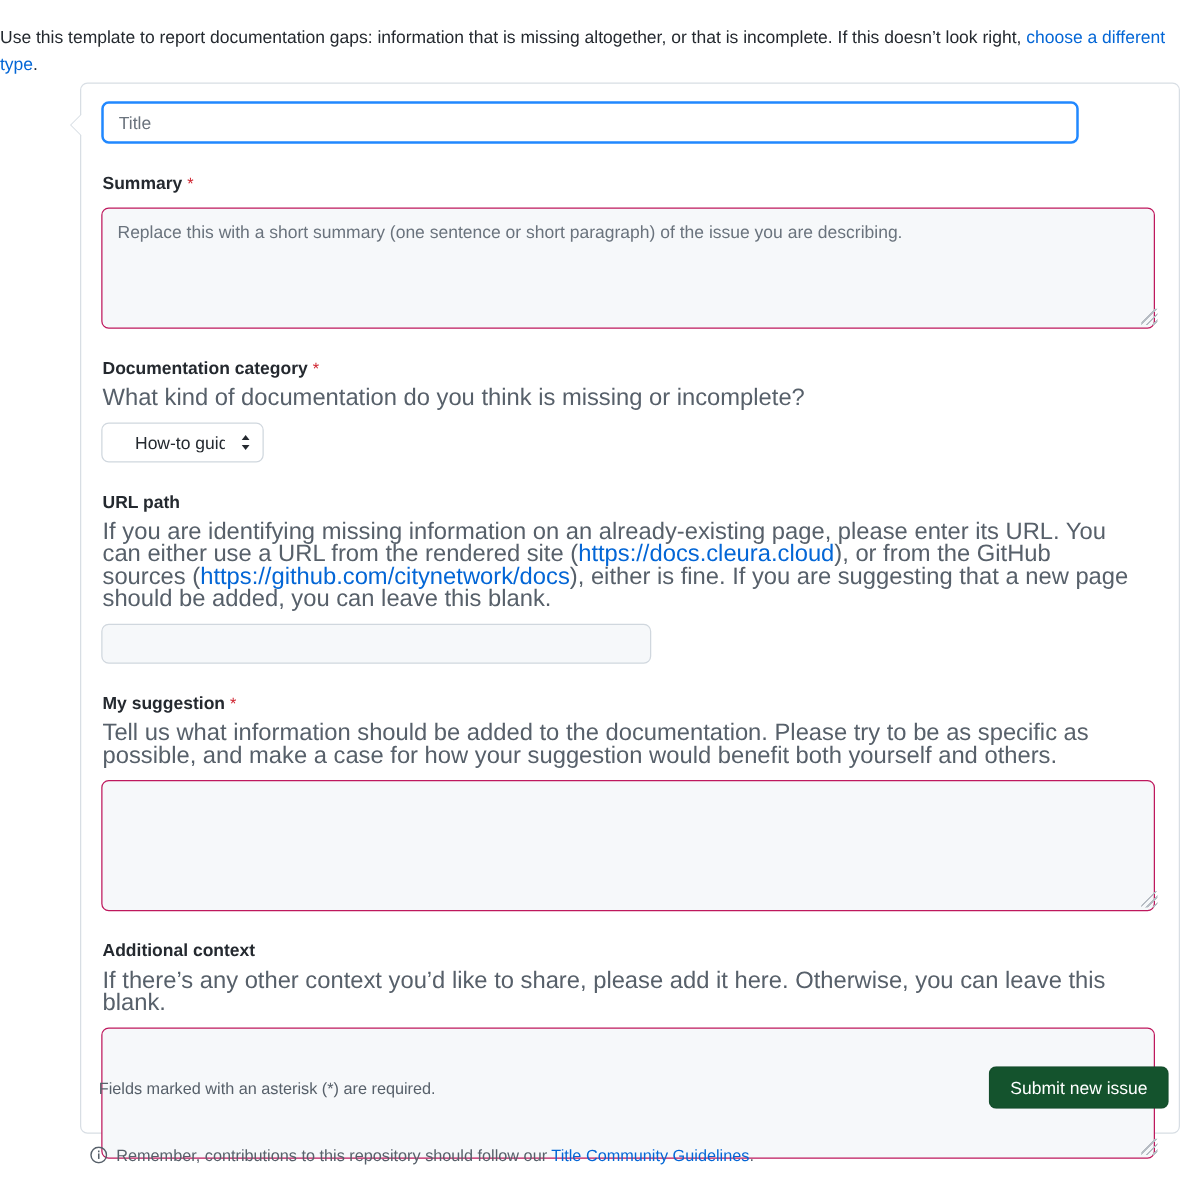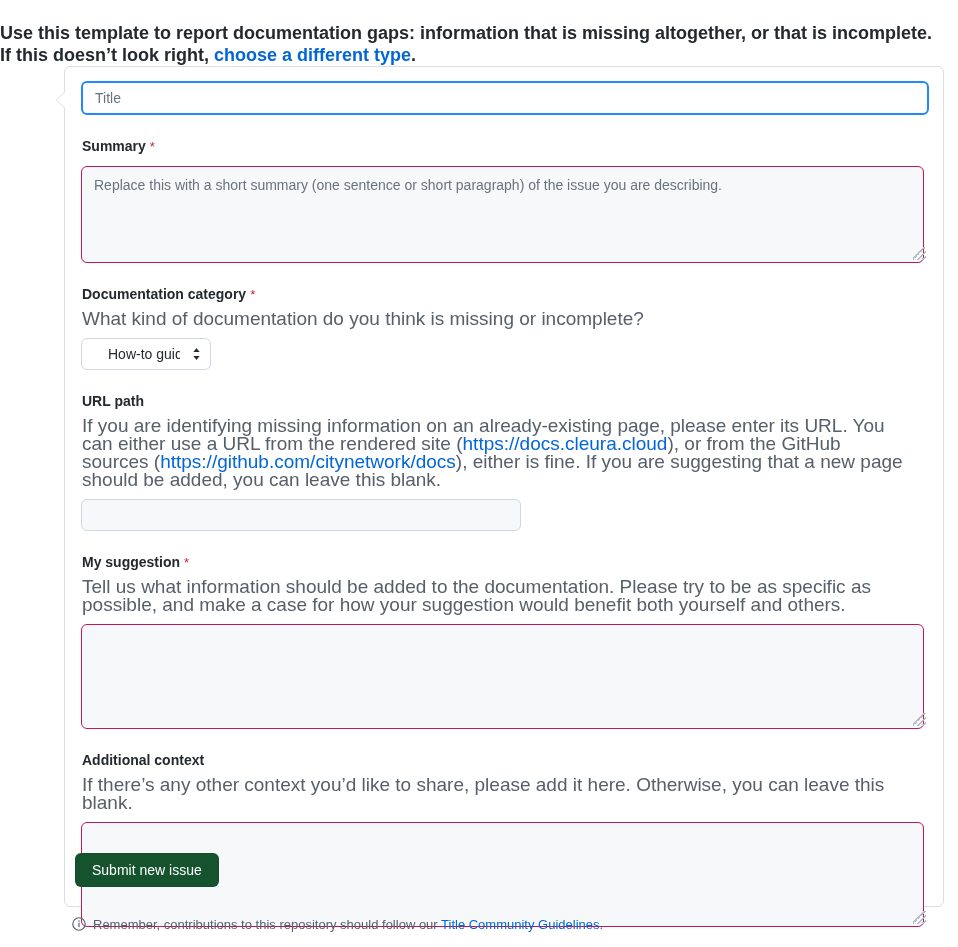--- a/index.html
+++ b/index.html
@@ -13,24 +13,23 @@
   }
   body { overflow: hidden; position: relative; }
 
   a.link { color: #0366d6; text-decoration: none; cursor: pointer; }
 
   
   .intro {
     position: absolute;
     left: 0; top: 4px;
     width: 944px;
-    font-size: 18px;
+    font-size: 14px;
     line-height: 22px;
     color: #24292f;
-    font-weight: bold;
   }
 
   
   .card {
     position: absolute;
     left: 64px; top: 66px;
     width: 880px;
     height: 841px;
     background: #ffffff;
     border: 1px solid #d8dee4;
@@ -57,21 +56,21 @@
   .card-body {
     position: absolute;
     left: 0; top: 0;
     width: 880px;
     padding: 8px 16px 0 16px;
   }
 
   
   .title-input {
     display: block;
-    width: 848px;
+    width: 782px;
     height: 34px;
     padding: 5px 12px;
     font-size: 14px;
     font-family: "Liberation Sans", sans-serif;
     color: #24292f;
     background: #ffffff;
     border: 2px solid #2188ff;
     border-radius: 6px;
     outline: none;
     margin: 6px 0 0 0;
@@ -264,20 +263,21 @@
       <div class="field-desc">If there’s any other context you’d like to share, please add it here. Otherwise, you can leave this blank.</div>
       <div class="ta-wrap">
         <textarea class="gh context" placeholder="" style=""></textarea>
         <span class="grip"></span>
       </div>
     </div>
 
   </div>
 
   <div class="card-footer">
+    <span class="required-note">Fields marked with an asterisk (*) are required.</span>
     <button class="submit-btn" type="button" disabled="">Submit new issue</button>
   </div>
 </div>
 
 <div class="bottom-note">
   <svg class="info-icon" width="14" height="14" viewBox="0 0 16 16">
     <circle cx="8" cy="8" r="7.1" fill="none" stroke="#57606a" stroke-width="1.3"></circle>
     <rect x="7.3" y="6.6" width="1.4" height="5" fill="#57606a"></rect>
     <rect x="7.3" y="3.9" width="1.4" height="1.6" fill="#57606a"></rect>
   </svg>

